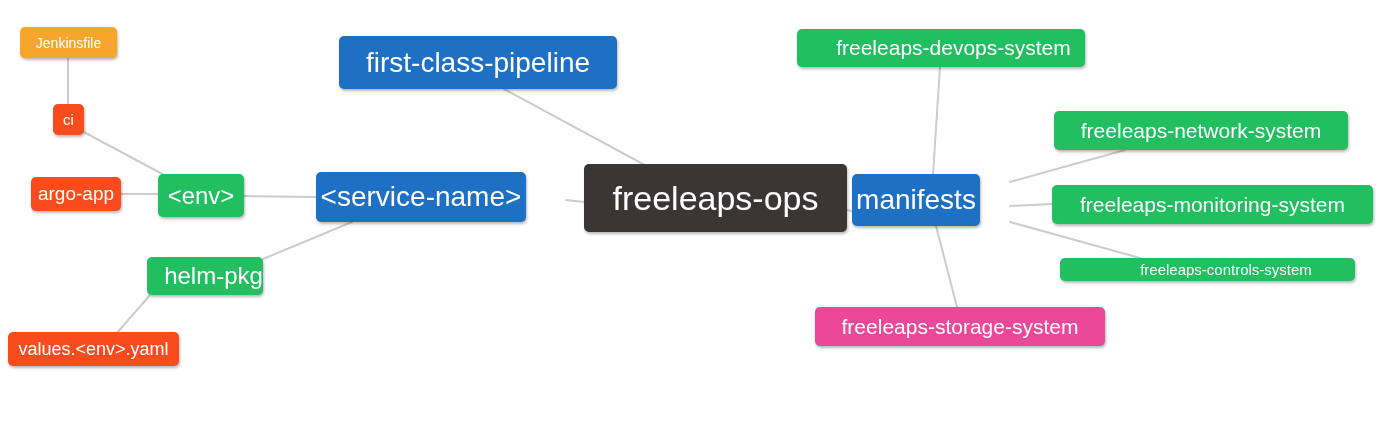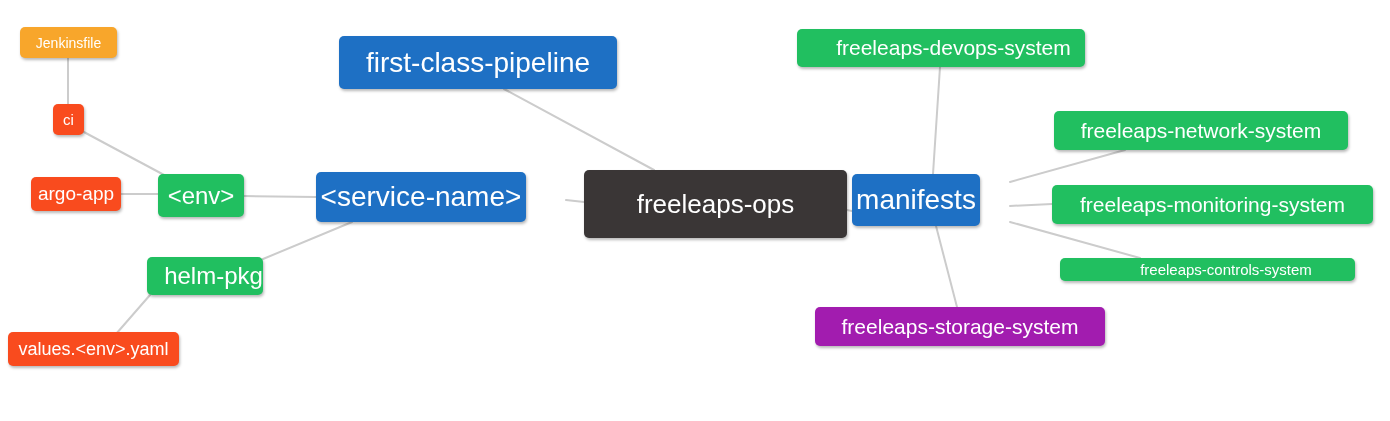--- a/index.html
+++ b/index.html
@@ -79,35 +79,35 @@
       </div>
       <div class="node" style="left: 8px; top: 332px; width: 171px; height: 34px; background: rgb(249, 75, 30); font-size: 18px;">
         <span>values.&lt;env&gt;.yaml</span>
       </div>
       <div class="node" style="left: 313px; top: 36px; width: 278px; height: 53px; background: rgb(30, 112, 196); font-size: 28px; margin-left: 26px;">
         <span>first-class-pipeline</span>
       </div>
       <div class="node" style="left: 316px; top: 172px; width: 210px; height: 50px; background: rgb(30, 112, 196); font-size: 28px;">
         <span>&lt;service-name&gt;</span>
       </div>
-      <div class="node" style="left: 584px; top: 170px; width: 263px; height: 68px; background: rgb(58, 54, 54); font-size: 26px;">
+      <div class="node" style="left: 584px; top: 164px; width: 263px; height: 68px; background: rgb(58, 54, 54); font-size: 34px;">
         <span>freeleaps-ops</span>
       </div>
       <div class="node" style="left: 852px; top: 174px; width: 128px; height: 52px; background: rgb(30, 112, 196); font-size: 28px;">
         <span>manifests</span>
       </div>
       <div class="node" style="left: 797px; top: 29px; width: 288px; height: 38px; background: rgb(33, 191, 96); font-size: 21px; padding-left: 25px;">
         <span>freeleaps-devops-system</span>
       </div>
       <div class="node" style="left: 1054px; top: 111px; width: 294px; height: 39px; background: rgb(33, 191, 96); font-size: 21px;">
         <span>freeleaps-network-system</span>
       </div>
       <div class="node" style="left: 1052px; top: 185px; width: 321px; height: 39px; background: rgb(33, 191, 96); font-size: 21px;">
         <span>freeleaps-monitoring-system</span>
       </div>
       <div class="node" style="left: 1060px; top: 258px; width: 295px; height: 23px; background: rgb(33, 191, 96); font-size: 15px; padding-left: 37px;">
         <span>freeleaps-controls-system</span>
       </div>
-      <div class="node" style="left: 815px; top: 307px; width: 290px; height: 39px; background: #a21caf; font-size: 21px;">
+      <div class="node" style="left: 815px; top: 307px; width: 290px; height: 39px; background: #ec4899; font-size: 21px;">
         <span>freeleaps-storage-system</span>
       </div>
     </div>
 </div>
 
 </body></html>

